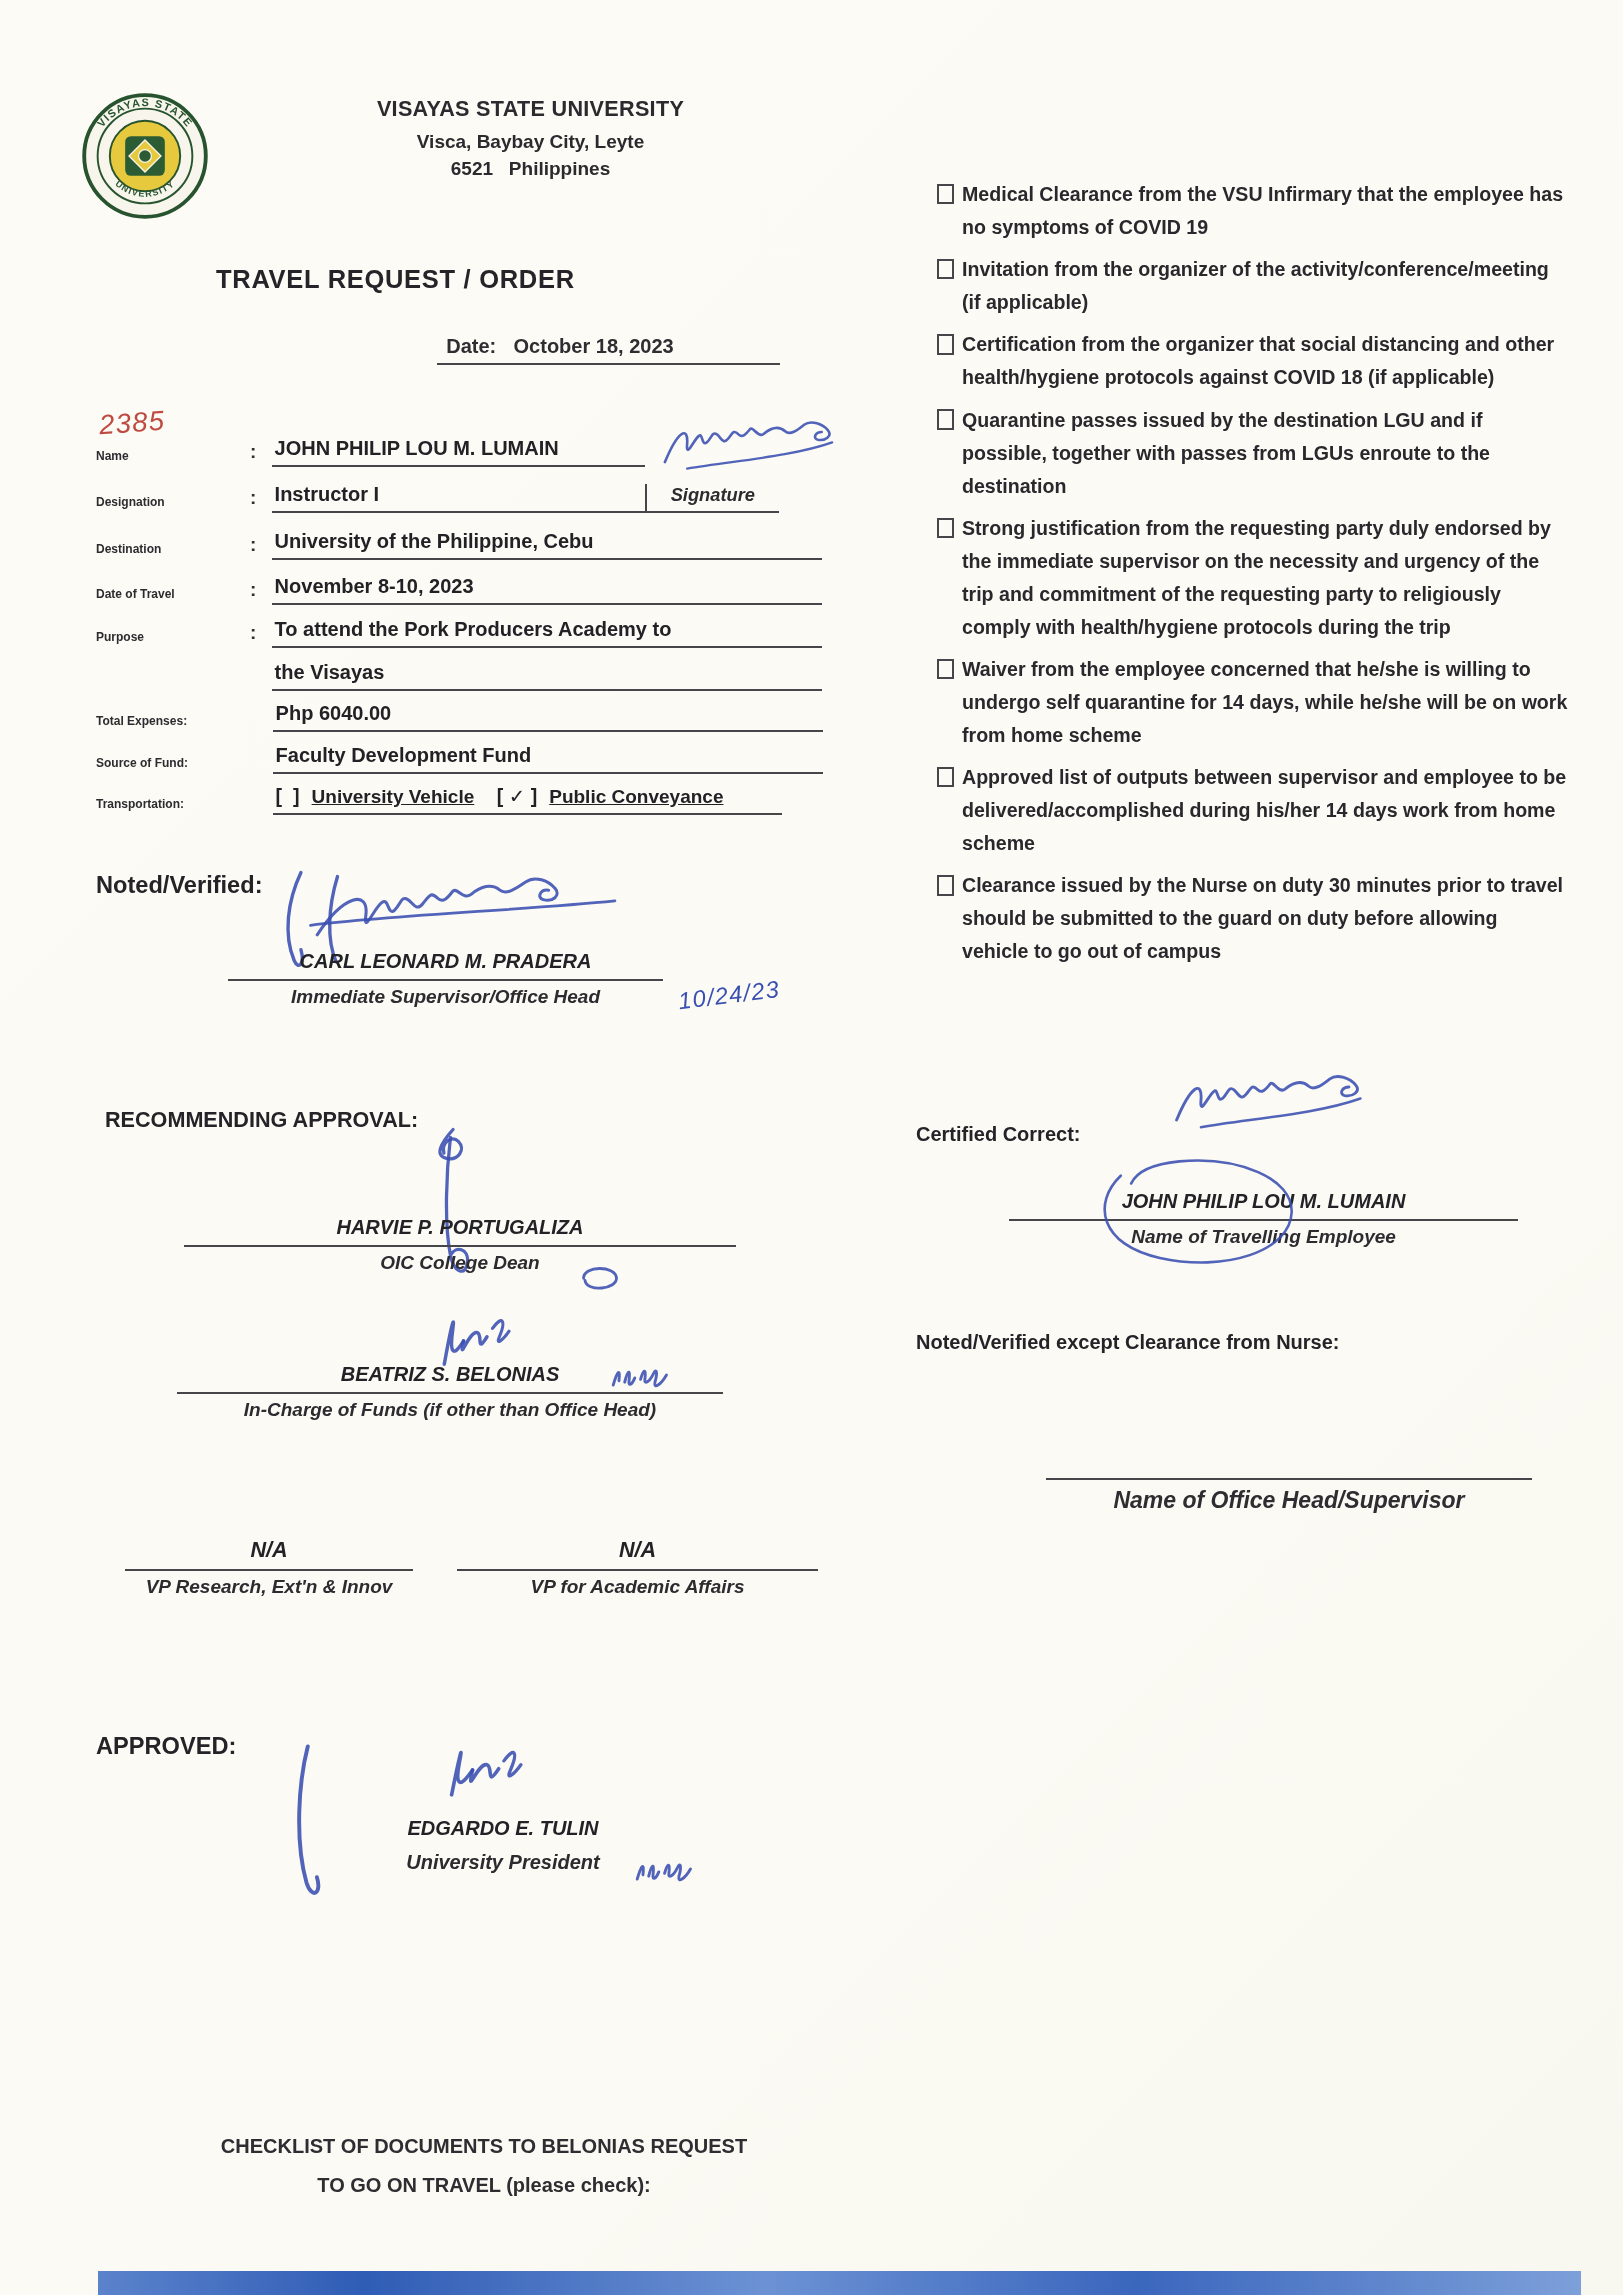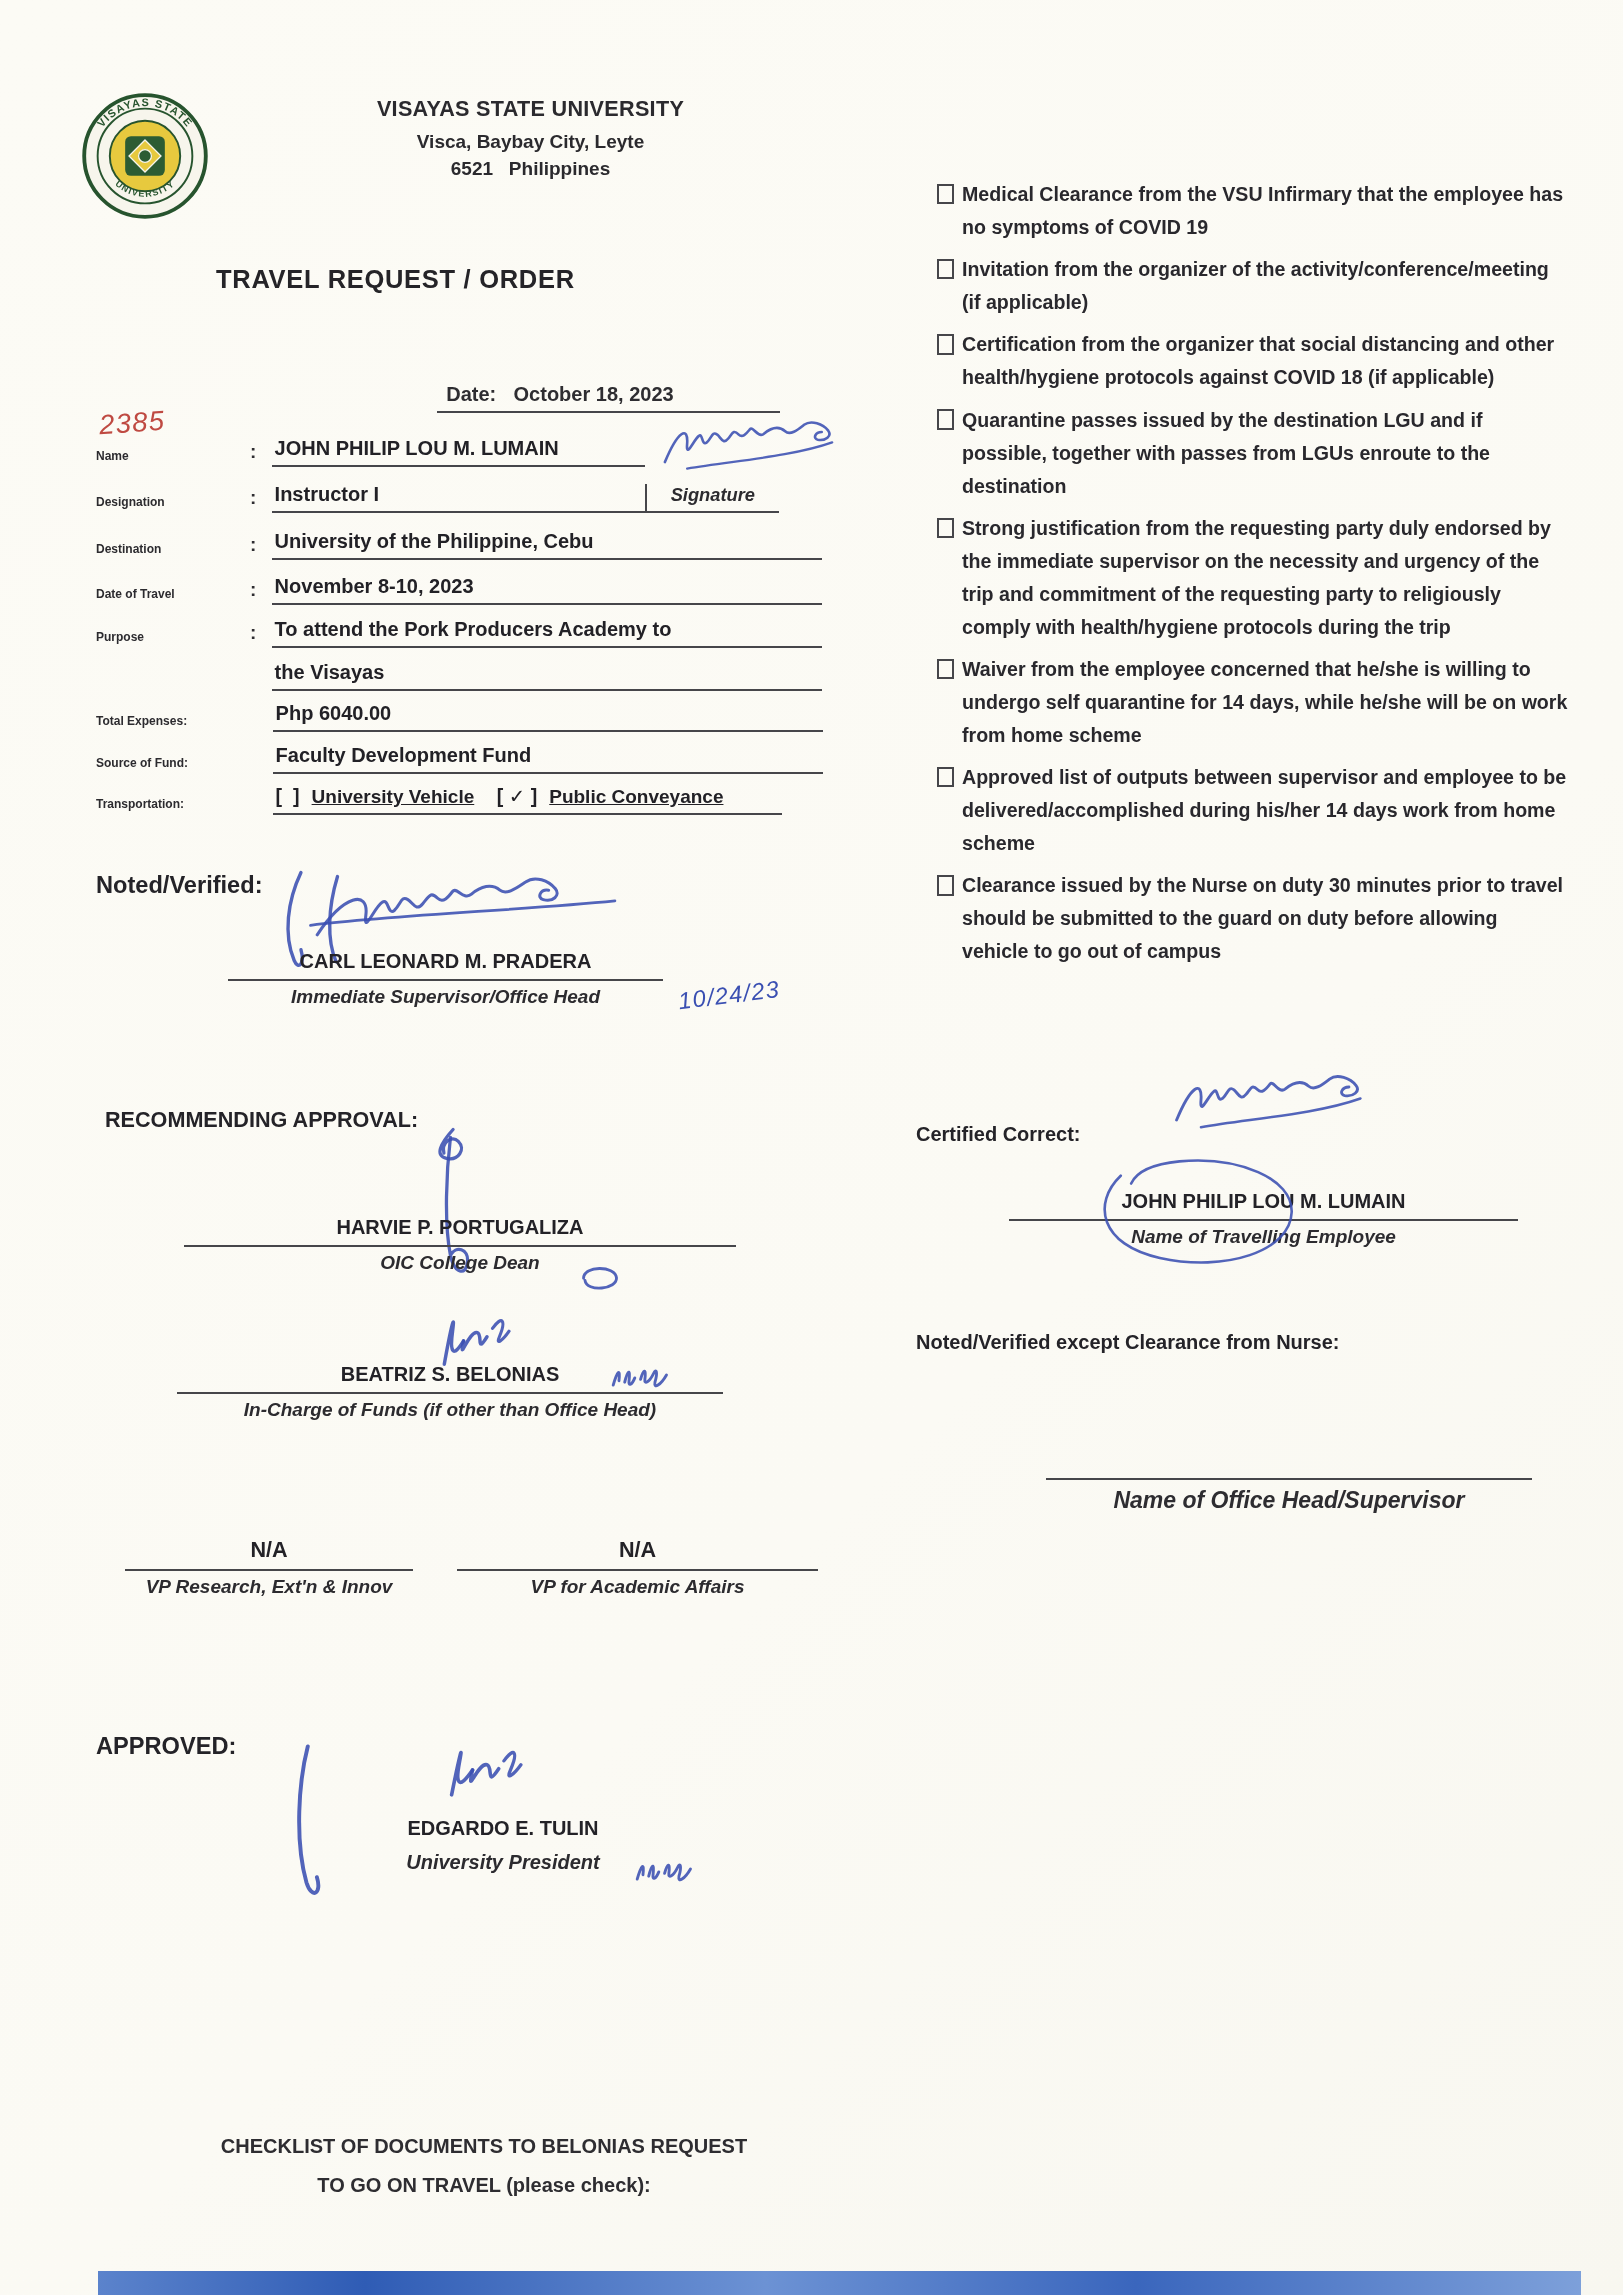--- a/index.html
+++ b/index.html
@@ -13,36 +13,36 @@
   }
   .abs{position:absolute;}
   .b{font-weight:bold;}
   .i{font-style:italic;}
   .center{text-align:center;}
   .pre{white-space:pre;}
   
   .univ-name{font-size:21.6px;font-weight:bold;letter-spacing:0.3px;color:#2b2a2e;}
   .univ-addr{font-size:19px;font-weight:bold;color:#2b2a2e;}
   .form-title{font-size:25.5px;font-weight:bold;letter-spacing:0.7px;color:#252428;}
-  .date-line{border-bottom:2px solid #46464a;padding:0 6.5px 5.2px 9.2px;font-size:20px;font-weight:bold;margin-top:48px;}
+  .date-line{border-bottom:2px solid #46464a;padding:0 6.5px 5.2px 9.2px;font-size:20px;font-weight:bold;}
   
   .frow{position:absolute;left:96px;display:flex;align-items:flex-end;font-weight:bold;}
   .fl{width:154px;font-size:12px;padding-bottom:3.9px;color:#2c2b2f;}
   .fc{width:22px;font-size:19px;padding-bottom:3.9px;}
   .fv{font-size:20px;color:#222126;border-bottom:2px solid #46464a;padding:0 5.2px 4.6px 2.6px;}
   .w-long{width:542px;}
   .w-short{width:365px;}
   .w-trans{width:501px;}
   .sigcell{border-left:2px solid #46464a;border-bottom:2px solid #46464a;width:132px;text-align:center;
            font-style:italic;font-size:18.3px;padding-bottom:4.6px;color:#2c2b2f;}
   .opt-bracket{white-space:pre;font-size:19.6px;}
   .opt-label{font-size:19px;margin:0 17px 0 6.5px;text-decoration:underline;}
   
   .sigblock{position:absolute;text-align:center;font-weight:bold;}
-  .sb-name{font-size:20px;color:#232227;padding-bottom:5.9px;border-bottom:2px solid #46464a;}
+  .sb-name{font-size:20px;color:#232227;padding-bottom:5.9px;border-bottom:2px solid #46464a;font-style:italic;}
   .sb-name.noline{border-bottom:none;}
   .sb-role{font-size:19px;font-style:italic;padding-top:5.2px;color:#2c2b2f;}
   .heading1{font-size:23.6px;font-weight:bold;color:#242328;}
   .heading2{font-size:21.6px;font-weight:bold;color:#242328;}
   
   .cl-item{display:flex;gap:8px;margin-bottom:9.2px;}
   .cl-box{flex:0 0 auto;width:13px;height:16.4px;border:2px solid #46464a;margin-top:5.9px;background:transparent;}
   .cl-text{font-size:19.6px;font-weight:bold;line-height:33px;color:#29282d;}
   .rc-heading{font-size:20px;font-weight:bold;color:#242328;}
   

